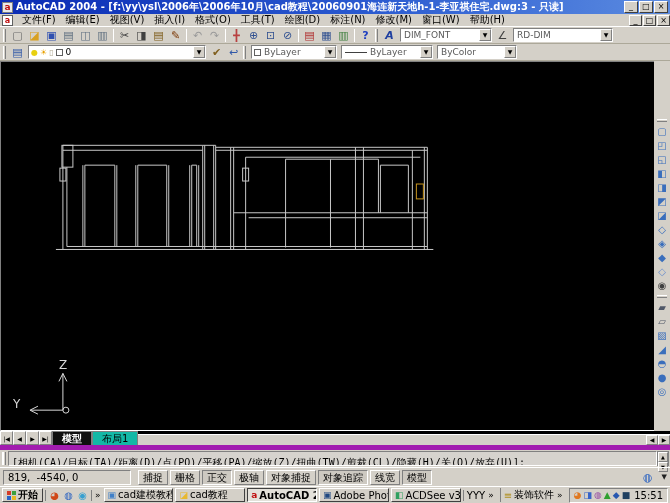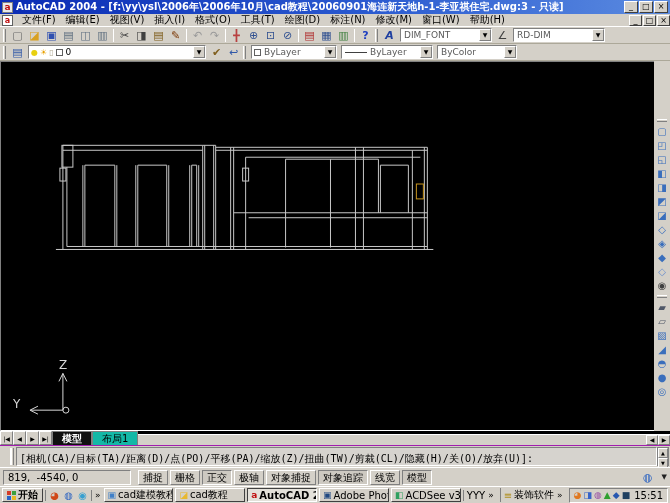--- a/index.html
+++ b/index.html
@@ -67,21 +67,21 @@
     background:#14b8a6; white-space:nowrap; flex:none; }
   .tab.active { background:#101010; color:#fff; font-weight:bold; }
   .hscroll { flex:1; display:flex; flex-direction:column; min-width:0; }
   .hscroll .void { height:5px; background:#000; }
   .hscroll .track { flex:1; background:#d4d0c8; border-top:1px solid #fff; display:flex; justify-content:flex-end;}
   .hscroll .arrow { width:12px; font-size:6px; line-height:8px; text-align:center; border:1px solid;
     border-color:#fff #808080 #808080 #fff; background:#d4d0c8;}
 
   
   .cmdwin { height:22px; flex:none; display:flex; align-items:stretch; background:#d4d0c8;
-    border-top:1px solid #a21caf; padding:1px 1px 1px 8px; }
+    border-top:5px solid #a21caf; padding:1px 1px 1px 0; }
   .cmd-grip { width:4px; border-left:2px solid #fff; border-right:1px solid #808080; margin:1px 2px; flex:none;}
   .cmd-text-area { flex:1; border:1px solid; border-color:#808080 #fff #fff #808080; background:#d6d3ce;
     font-family:"DejaVu Sans Mono","Liberation Mono",monospace; font-size:10px; padding:4px 2px 0 3px;
     white-space:nowrap; overflow:hidden; }
   .cmd-scroll { width:12px; flex:none; display:flex; flex-direction:column; justify-content:space-between;
     background:#c8c4bc; border:1px solid #808080; }
   .cmd-scroll span { font-size:5px; text-align:center; line-height:8px; background:#d4d0c8;
     border:1px solid; border-color:#fff #808080 #808080 #fff; }
 
   
@@ -202,21 +202,21 @@
 
     <span class="tb-btn" style="font-weight: bold; color: rgb(32, 64, 192);">?</span>
       </span>
     <span class="tb-grip"></span>
     <span class="tb-btn" style="color:#2040a0;font-weight:bold;font-style:italic">A</span>
     <span class="combo" style="width:92px">
       <span class="combo-text">DIM_FONT</span>
       <span class="combo-arrow">▼</span>
     </span>
     <span class="tb-btn" style="color:#404040">∠</span>
-    <span class="combo" style="width:92px">
+    <span class="combo" style="width:100px">
       <span class="combo-text">RD-DIM</span>
       <span class="combo-arrow">▼</span>
     </span>
   </div>
 
   <div class="toolbar-row">
     <span class="tb-grip"></span>
     <span class="tb-btn" style="color:#3058a8">▤</span>
     <span class="combo" style="width:178px">
       <span class="mini-ic" style="color: rgb(232, 208, 16);">●</span>

